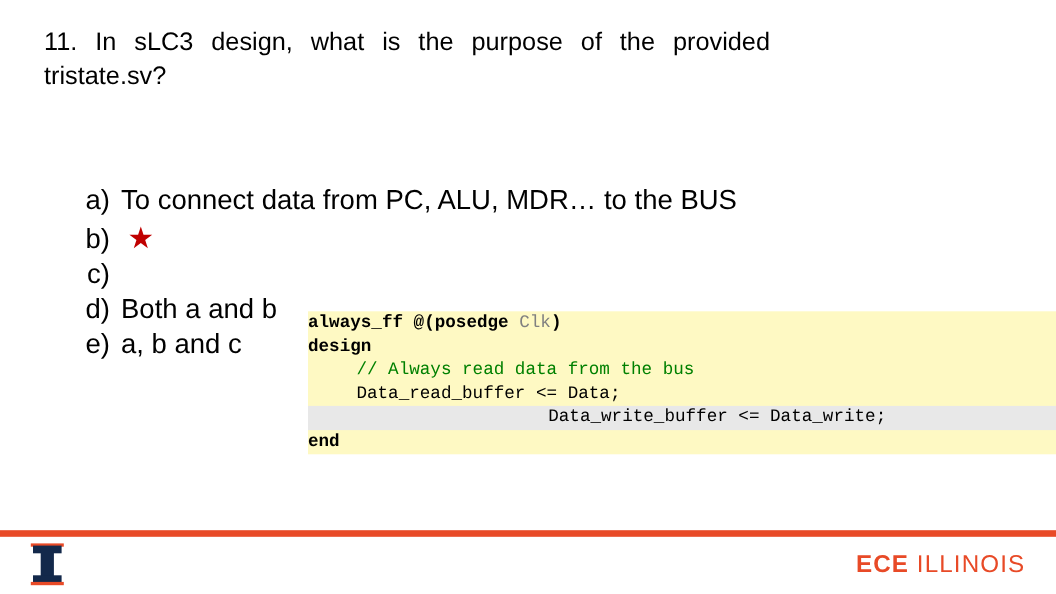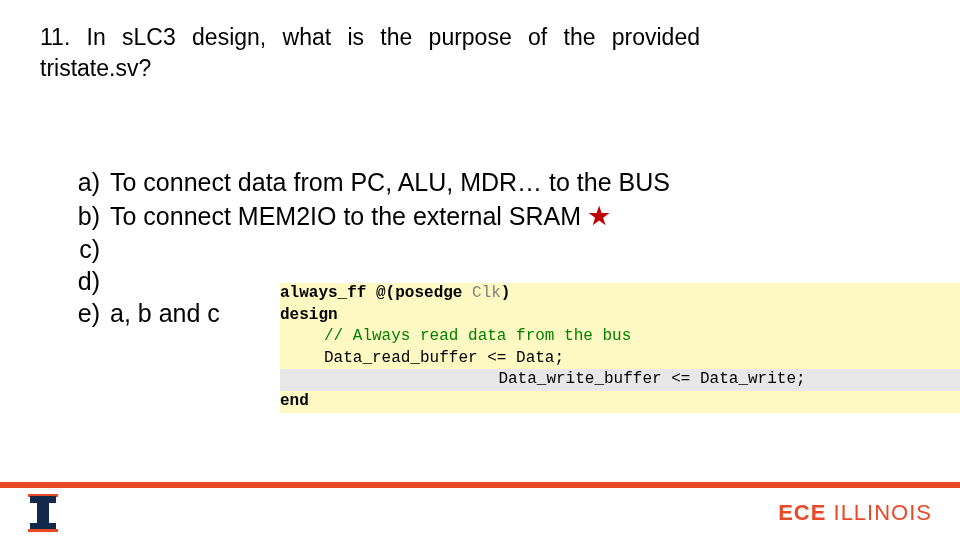--- a/index.html
+++ b/index.html
@@ -35,28 +35,28 @@
 
   <div class="question">11.  In sLC3 design, what is the purpose of the provided tristate.sv?</div>
 
   <div class="answers">
     <div class="row">
       <div class="letter">a)</div>
       <div class="text">To connect data from PC, ALU, MDR… to the BUS</div>
     </div>
     <div class="row">
       <div class="letter">b)</div>
-      <div class="text">To connect MEM2IO to the external SRAM</div>
       <div class="star">★</div>
     </div>
     <div class="row">
       <div class="letter">c)</div>
     </div>
     <div class="row">
       <div class="letter">d)</div>
+      <div class="text">Both a and b</div>
     </div>
     <div class="row">
       <div class="letter">e)</div>
       <div class="text">a, b and c</div>
     </div>
   </div>
 
   <div class="code-img">
     <div><span class="kw">always_ff @(posedge </span><span class="grey">Clk</span><span class="kw">)</span></div>
     <div class="kw">design</div>

